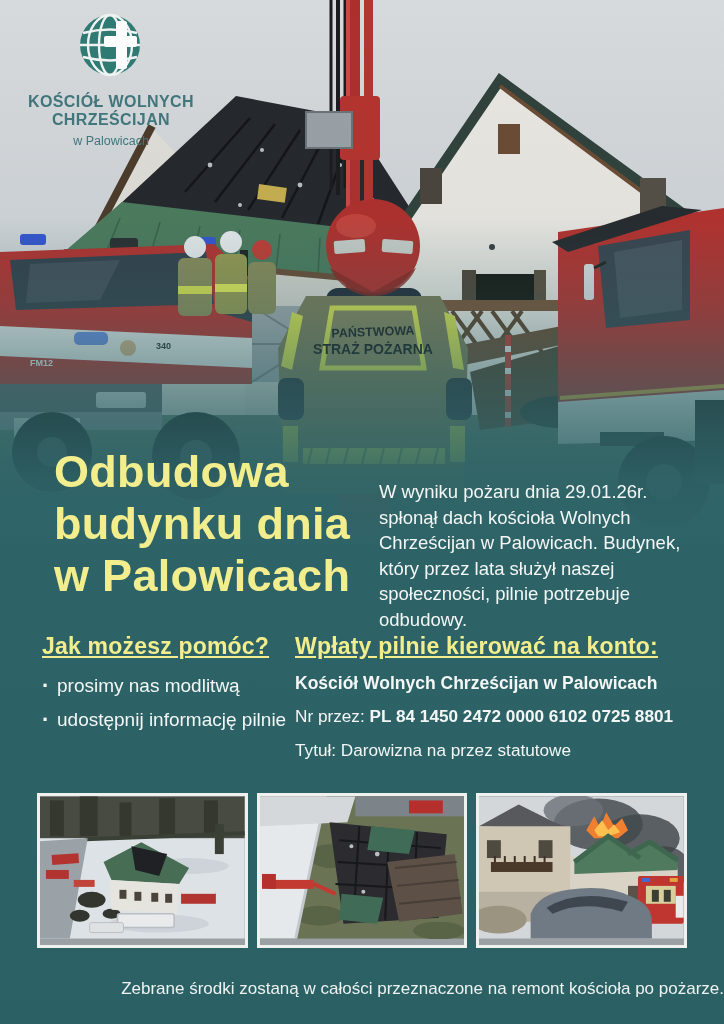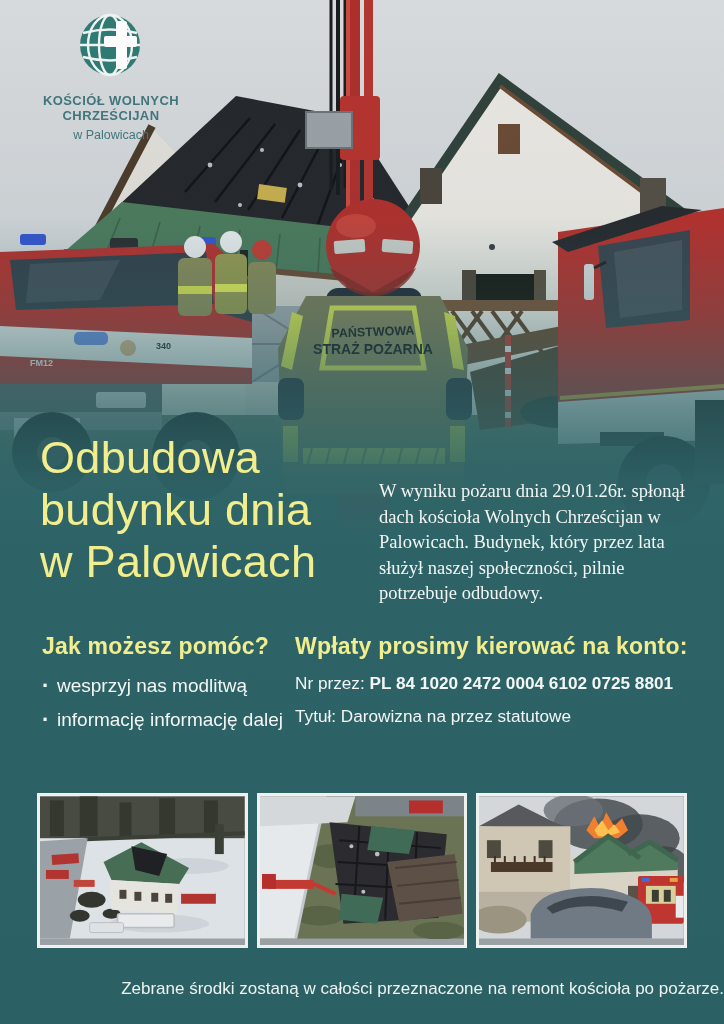--- a/index.html
+++ b/index.html
@@ -19,31 +19,31 @@
       rgba(45,99,103,0) 0%,
       rgba(45,99,103,0.04) 40%,
       rgba(45,99,103,0.30) 58%,
       rgba(45,99,103,0.66) 74%,
       rgba(46,100,104,0.92) 88%,
       #2e6468 100%);}
 
   
   .logo{position:absolute;top:8px;left:16px;width:190px;text-align:center;}
   .logo-icon{width:76px;height:76px;margin:0 auto;}
-  .logo-name{margin-top:9px;font-size:13px;font-weight:bold;letter-spacing:.4px;color:#41767c;}
+  .logo-name{margin-top:9px;font-size:16px;font-weight:bold;letter-spacing:.4px;color:#41767c;}
   .logo-sub{margin-top:5px;font-size:12.5px;color:#41767c;}
 
   
-  .title{position:absolute;left:40px;top:432px;margin:0;
-    font-size:45px;line-height:52px;font-weight:400;color:#f2ee8d;letter-spacing:.3px;}
+  .title{position:absolute;left:40px;top:432px;margin:14px;
+    font-size:45px;line-height:52px;font-weight:700;color:#f2ee8d;letter-spacing:.3px;}
   .intro{position:absolute;left:379px;top:479px;width:326px;margin:0;
-    font-size:18.5px;line-height:25.5px;color:#f3f6f4;font-family:Liberation Serif, serif;}
-
-  
-  .section-heading{margin:0;font-size:23px;font-weight:800;color:#f2ee8d;letter-spacing:.2px;}
+    font-size:18.5px;line-height:25.5px;color:#f3f6f4;}
+
+  
+  .section-heading{margin:0;font-size:23px;font-weight:800;color:#f2ee8d;letter-spacing:.2px;text-decoration:underline;}
   .help{position:absolute;left:42px;top:633px;width:255px;}
   .help ul{list-style:none;margin:15px 0 0;padding:0;}
   .help li{position:relative;padding-left:15px;margin-bottom:11.5px;
     font-size:19px;color:#f3f6f4;}
   .help li::before{content:"\00B7";position:absolute;left:0;top:-2px;font-size:22px;font-weight:bold;}
   .donate{position:absolute;left:295px;top:633px;width:418px;}
   .donate .row{margin-top:12.5px;font-size:17.2px;color:#f3f6f4;}
   .donate .recipient{font-weight:bold;font-size:17.5px;}
   .donate b{font-weight:bold;}
 
@@ -278,30 +278,31 @@
     <div>Odbudowa</div>
     <div>budynku dnia</div>
     <div>w Palowicach</div>
   </h1>
 
   <p class="intro">W wyniku pożaru dnia 29.01.26r. spłonął dach kościoła Wolnych Chrześcijan w Palowicach. Budynek, który przez lata służył naszej społeczności, pilnie potrzebuje odbudowy.</p>
 
   <section class="help">
     <h2 class="section-heading">Jak możesz pomóc?</h2>
     <ul>
-      <li><span>wesprzyj nas modlitwą</span></li>
-      <li><span>informację informację dalej</span></li>
+      <li><span>prosimy nas modlitwą</span></li>
+      <li><span>udostępnij informację pilnie</span></li>
     </ul>
   </section>
 
   <section class="donate">
-    <h2 class="section-heading">Wpłaty prosimy kierować na konto:</h2>
+    <h2 class="section-heading">Wpłaty pilnie kierować na konto:</h2>
+    <div class="row recipient">Kościół Wolnych Chrześcijan w Palowicach</div>
     <div class="row">
       <span>Nr przez:</span>
-      <b>PL 84 1020 2472 0004 6102 0725 8801</b>
+      <b>PL 84 1450 2472 0000 6102 0725 8801</b>
     </div>
     <div class="row">
       <span>Tytuł:</span>
       <span>Darowizna na przez statutowe</span>
     </div>
   </section>
 
   <div class="photos">
 
     <div class="photo-frame">

